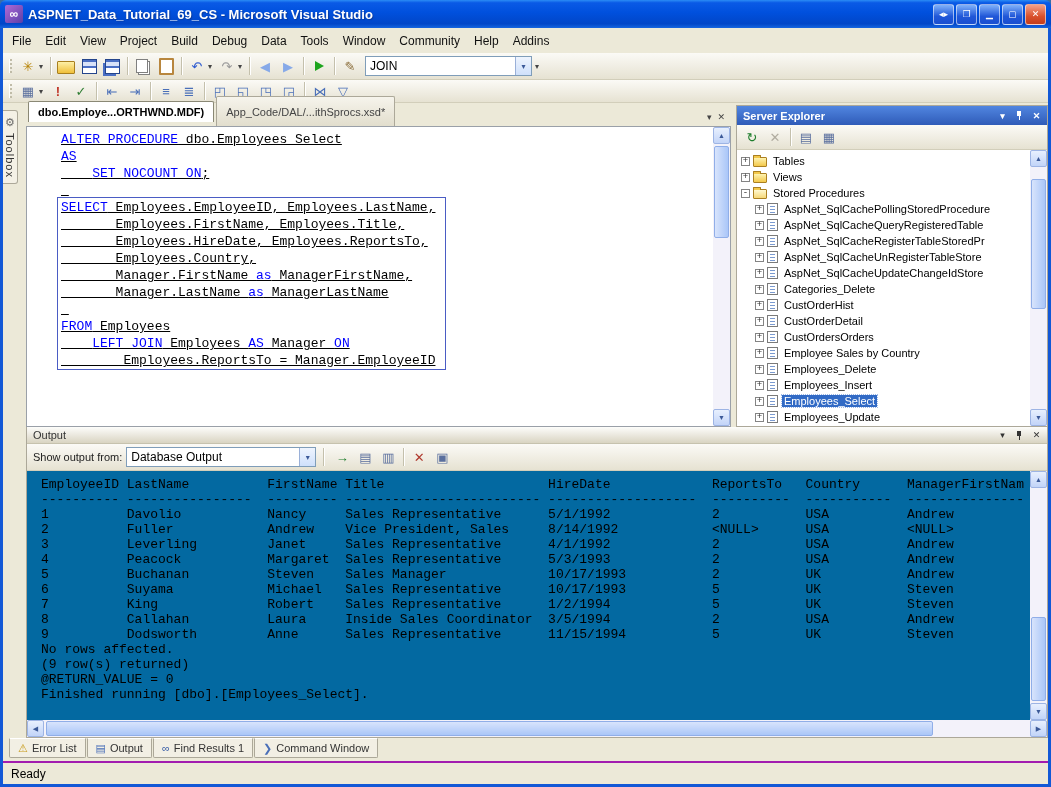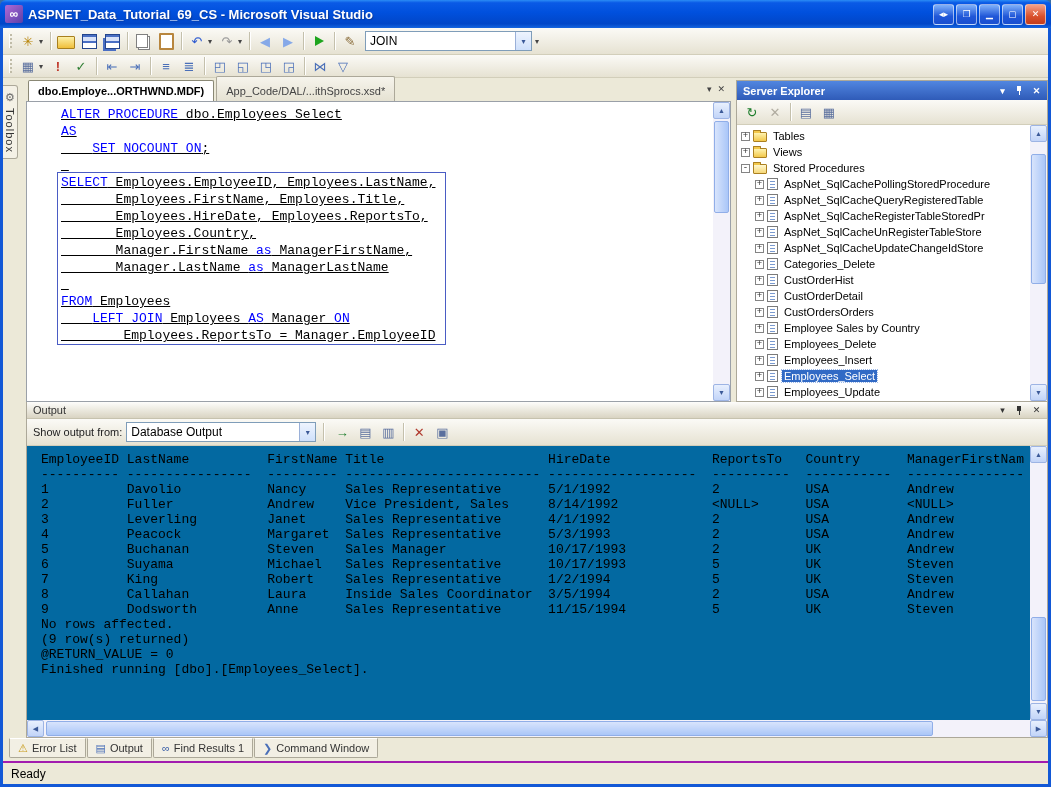--- a/index.html
+++ b/index.html
@@ -80,21 +80,21 @@
   .toolbox-strip { width:23px; flex:0 0 23px; display:flex; flex-direction:column; align-items:flex-start; padding-top:5px; }
   .toolbox-tab { display:flex; flex-direction:column; align-items:center; gap:4px; padding:5px 1px;
      border:1px solid #aca899; border-left:none; border-radius:0 3px 3px 0; background:#f4f1e6; font-size:11px; color:#333; }
   .tbx-icon { font-size:11px; color:#6b6b6b; }
   .tbx-label { writing-mode:vertical-rl; letter-spacing:1px; }
   .center-col { flex:1; min-width:0; display:flex; flex-direction:column; }
   .top-row { height:322px; flex:0 0 322px; display:flex; min-width:0; }
 
   
   .editor { flex:1; min-width:0; display:flex; flex-direction:column; }
-  .tabstrip { height:21px; flex:0 0 21px; display:flex; align-items:center; padding:0 2px; }
+  .tabstrip { height:21px; flex:0 0 21px; display:flex; align-items:flex-end; padding:0 2px; }
   .etab { display:inline-flex; align-items:center; height:30px; padding:0 9px; font-size:11px; color:#444;
      border:1px solid #aca899; border-bottom:none; border-radius:2px 2px 0 0; margin-right:1px;
      background:linear-gradient(#f6f4ec,#e2decd); white-space:nowrap; }
   .etab.active { background:#fff; height:21px; font-weight:bold; color:#000; border-color:#8a8875; }
   .ts-btns { margin-left:auto; display:flex; gap:6px; padding:0 4px 4px 0; color:#444; font-size:9px; }
   .editor-body { flex:1; position:relative; background:#fff; border:1px solid #9aa0a8; min-height:0; overflow:hidden;text-decoration:underline; }
   .code { position:relative; height:100%; padding:4px 20px 0 34px; font-family:"Liberation Mono", monospace;
      font-size:13px; line-height:17px; white-space:pre; color:#000; overflow:hidden; }
   .code .kw { color:#0000ff; }
   .code-line { height:17px; }
@@ -177,20 +177,34 @@
         <span class="win-btn">◂▸</span>
         <span class="win-btn">❐</span>
         <span class="win-btn">▁</span>
         <span class="win-btn">▢</span>
         <span class="win-btn red">✕</span>
       </span>
   </div>
 
   <div class="app-body">
 
+    <div class="menubar">
+        <span class="menu-item">File</span>
+        <span class="menu-item">Edit</span>
+        <span class="menu-item">View</span>
+        <span class="menu-item">Project</span>
+        <span class="menu-item">Build</span>
+        <span class="menu-item">Debug</span>
+        <span class="menu-item">Data</span>
+        <span class="menu-item">Tools</span>
+        <span class="menu-item">Window</span>
+        <span class="menu-item">Community</span>
+        <span class="menu-item">Help</span>
+        <span class="menu-item">Addins</span>
+      </div>
 
     <div class="toolbar tb1">
       <span class="tb-group">
           <span class="grip"></span>
           <span class="tb-btn glyph" style="color: rgb(184, 134, 11);">✳</span>
           <span class="tb-btn glyph small" style="color: rgb(68, 68, 68);">▾</span>
           <span class="tb-sep"></span>
           <span class="tb-btn folderic"></span>
           <span class="tb-btn floppy"></span>
           <span class="tb-btn floppyall"></span>

